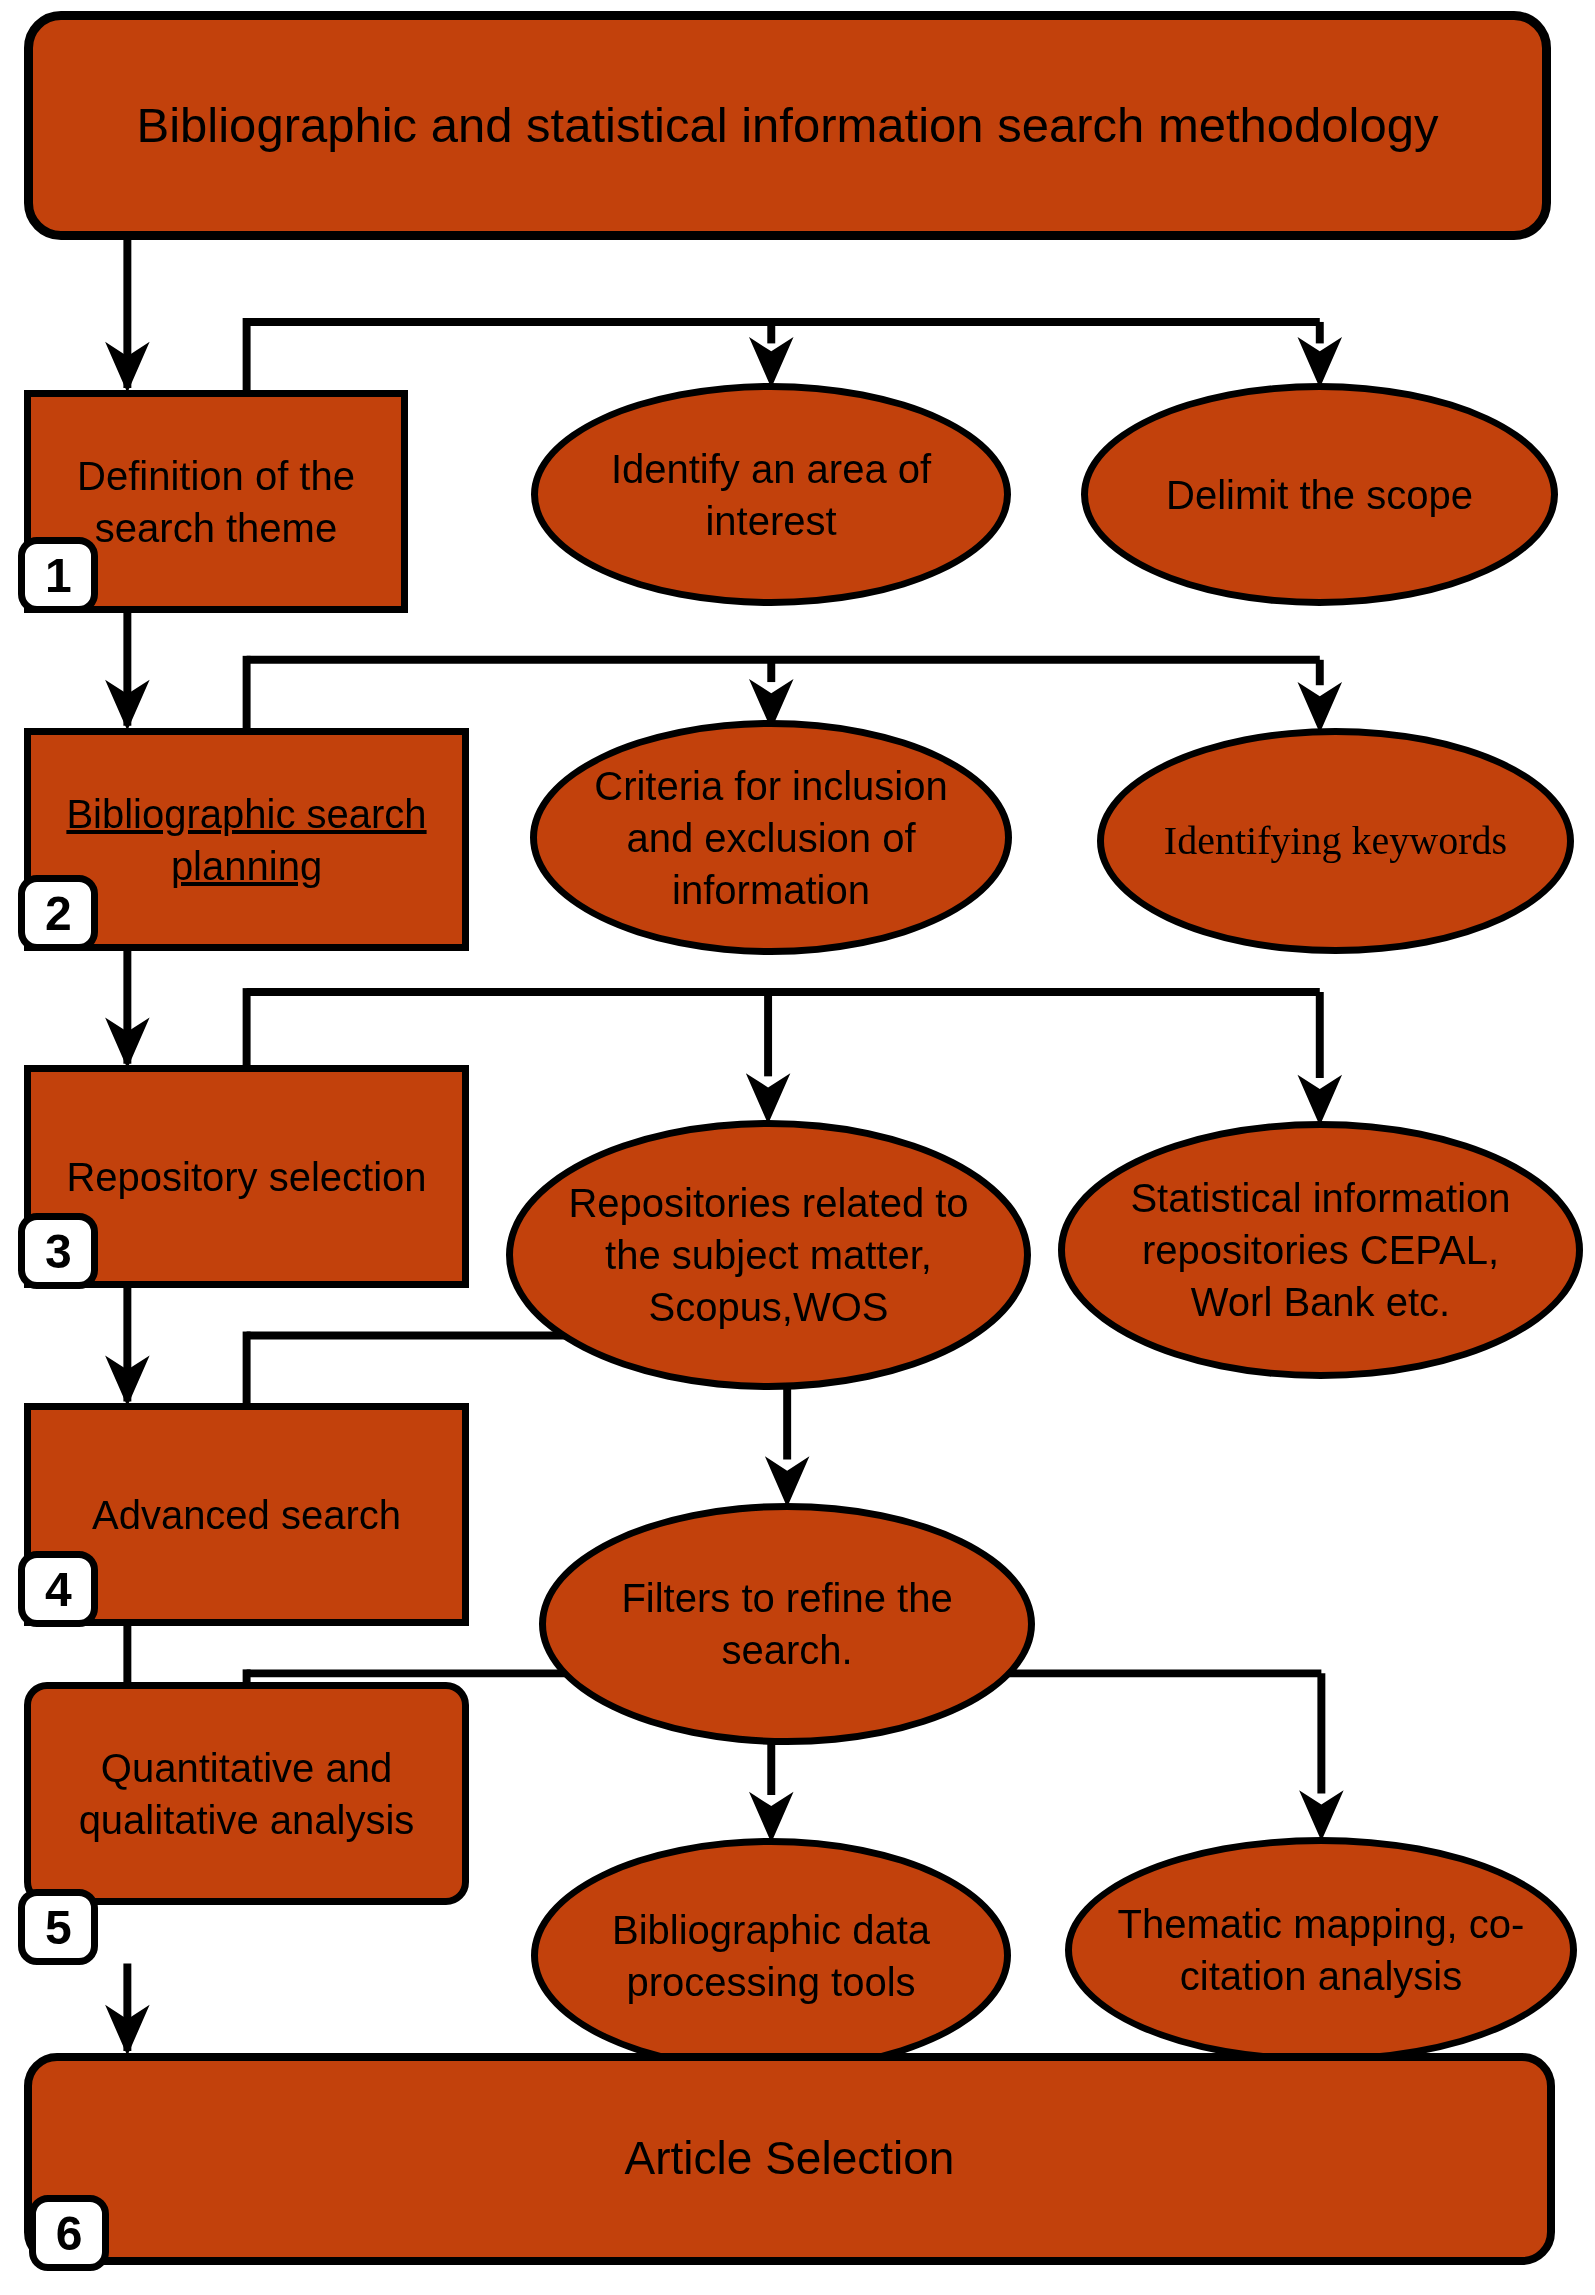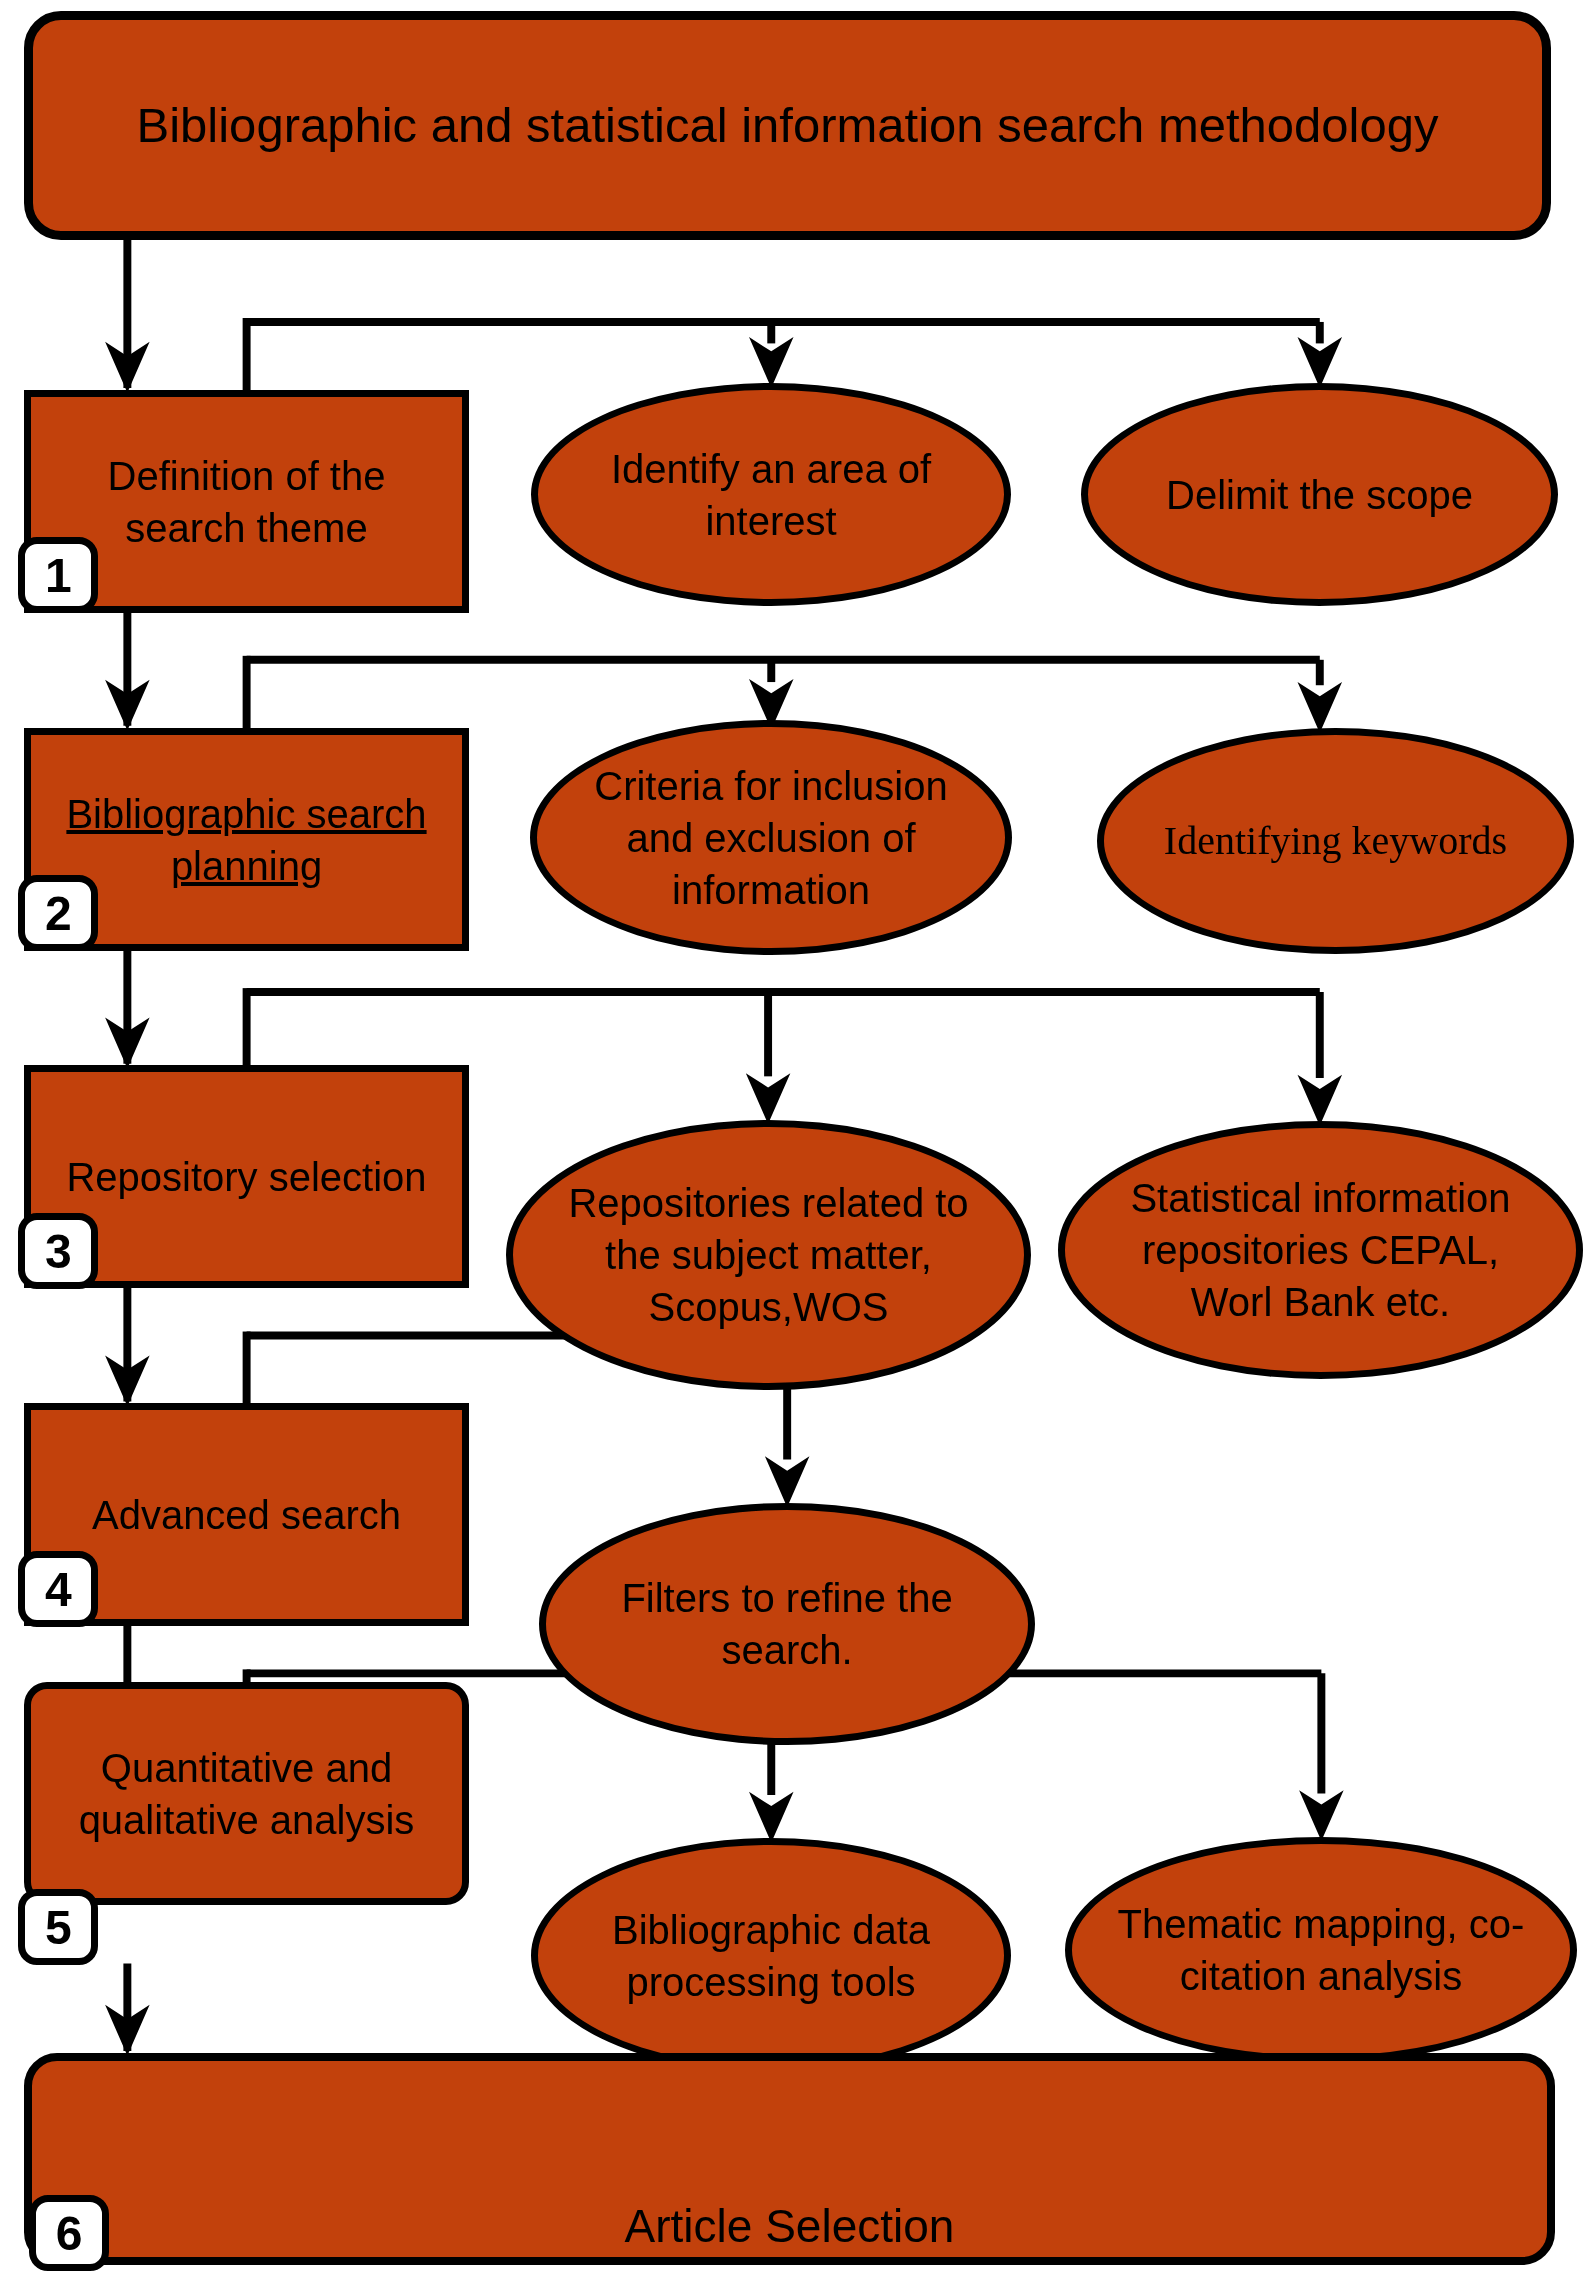--- a/index.html
+++ b/index.html
@@ -119,21 +119,21 @@
 
       <polygon points="942,2254 970,2318 998,2254 970,2272"></polygon>
       <polygon points="1634,2252 1662,2316 1690,2252 1662,2270"></polygon>
     </g>
   </svg>
 
   <div class="node titlebox" style="left:24px;top:11px;width:1527px;height:229px;">
     <span>Bibliographic and statistical information search methodology</span>
   </div>
 
-  <div class="node stepbox" style="left:24px;top:390px;width:445px;height:223px;">
+  <div class="node stepbox" style="left:24px;top:390px;width:384px;height:223px;">
     <span>Definition of the search theme</span>
   </div>
   <div class="badge" style="left:18.3px;top:537px;">
     <span>1</span>
   </div>
   <div class="node ellipse" style="left:531px;top:383px;width:480px;height:223px;">
     <span>Identify an area of interest</span>
   </div>
   <div class="node ellipse" style="left:1081px;top:383px;width:477px;height:223px;">
     <span>Delimit the scope</span>
@@ -181,21 +181,21 @@
   <div class="badge" style="left:18.3px;top:1889px;">
     <span>5</span>
   </div>
   <div class="node ellipse" style="left:531px;top:1838px;width:480px;height:235px;">
     <span>Bibliographic data processing tools</span>
   </div>
   <div class="node ellipse" style="left:1065px;top:1837px;width:512px;height:226px;">
     <span>Thematic mapping, co-citation analysis</span>
   </div>
 
-  <div class="node endbox" style="left:24px;top:2053px;width:1531px;height:212px;align-items:flex-end;">
+  <div class="node endbox" style="left:24px;top:2053px;width:1531px;height:212px;">
     <span>Article Selection</span>
   </div>
   <div class="badge" style="left:29px;top:2195px;">
     <span>6</span>
   </div>
 
 </div>
 
 
 </body></html>

